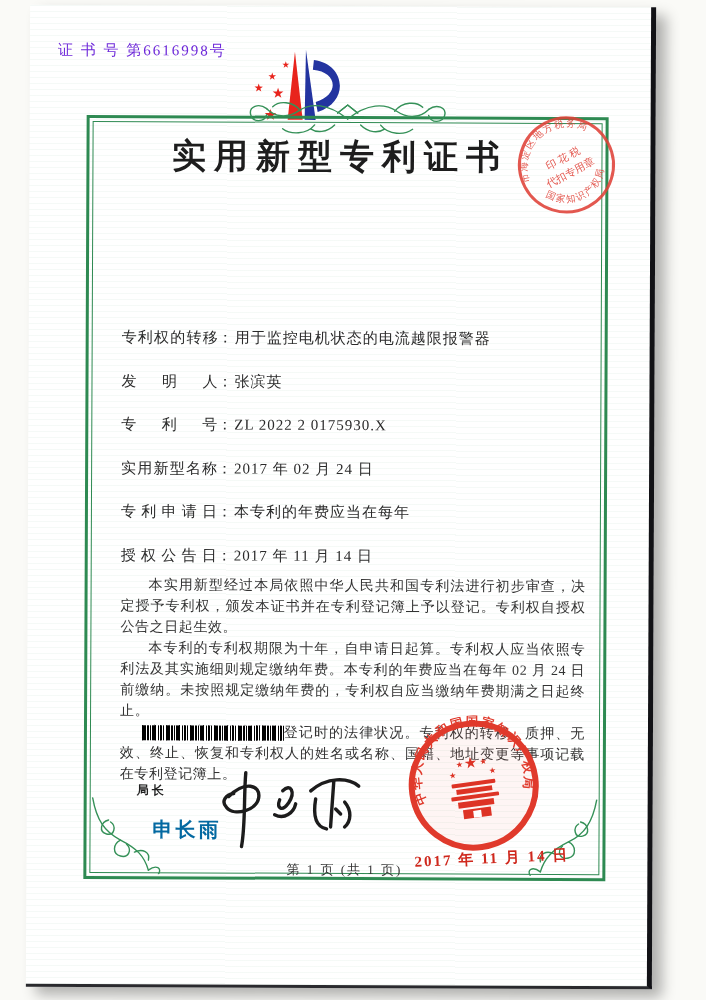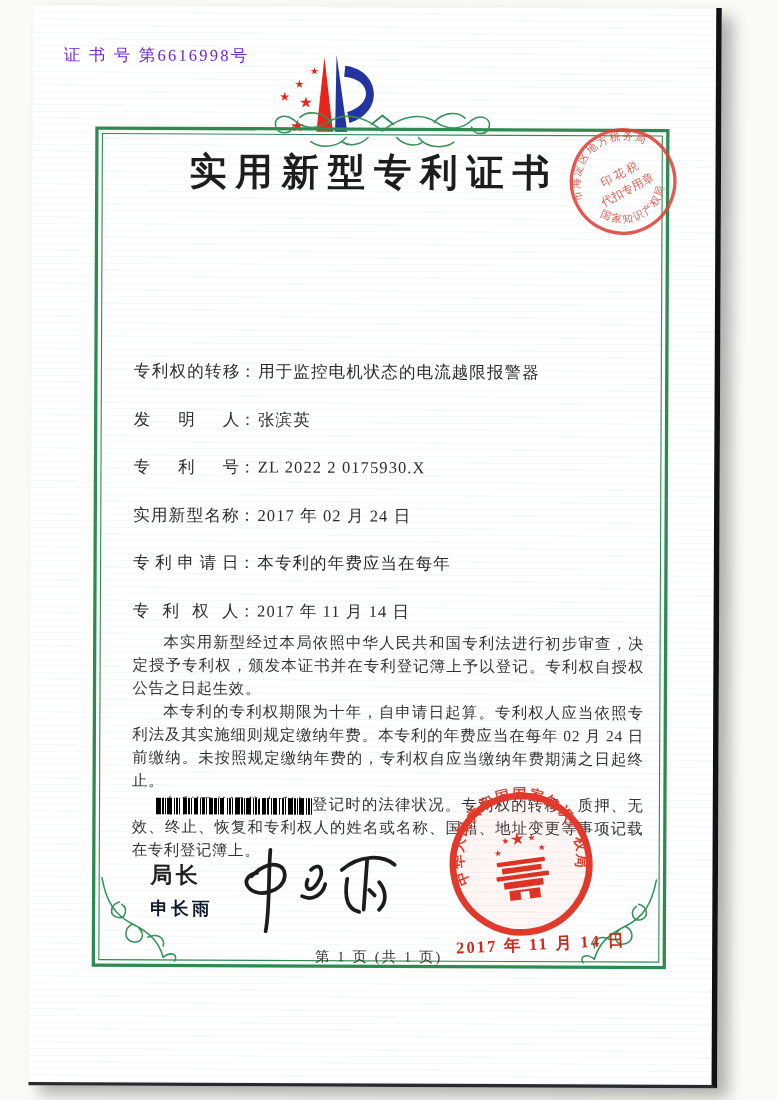--- a/index.html
+++ b/index.html
@@ -52,24 +52,24 @@
                font-size:14px; line-height:21px; letter-spacing:.6px;
                text-align:justify; color:#333; }
   .body-text p { text-indent:2em; }
 
   
   .barcode { position:absolute; left:55px; top:607px; width:142px; height:15px;
              background:
                repeating-linear-gradient(90deg,#000 0 1px,#fff 1px 2px,#000 2px 4px,#fff 4px 5px,#000 5px 6px,#fff 6px 8px),
                repeating-linear-gradient(90deg,#000 0 2px,#fff 2px 6px,#000 6px 7px,#fff 7px 12px);
              background-blend-mode:multiply; }
-  .director-title { position:absolute; left:50px; top:664px; font-size:20px; font-weight:600; letter-spacing:3px;
+  .director-title { position:absolute; left:50px; top:664px; font-size:12px; font-weight:600; letter-spacing:3px;
                     font-family:"Liberation Sans","DejaVu Sans",sans-serif; color:#222; }
-  .director-name  { position:absolute; left:50px; top:698px; font-size:16px; font-weight:600; letter-spacing:3px;
-                    font-family:"Liberation Sans","DejaVu Sans",sans-serif; color:#0f172a; }
+  .director-name  { position:absolute; left:66px; top:698px; font-size:20px; font-weight:600; letter-spacing:3px;
+                    font-family:"Liberation Sans","DejaVu Sans",sans-serif; color:#0369a1; }
   .signature { position:absolute; left:128px; top:648px; }
 
   .seal { position:absolute; left:317px; top:596px; transform:rotate(-8deg); }
   .seal-date { position:absolute; left:328px; top:728px; width:210px;
                font-size:15px; font-weight:bold; letter-spacing:2px; color:#cf281d;
                transform:rotate(-3deg); }
 
   .footer { position:absolute; left:0; top:742px; width:100%; text-align:center;
             font-size:13px; letter-spacing:2px; color:#333; }
 
@@ -142,21 +142,21 @@
         <div class="field-row">
           <span class="field-label">专利号</span><span class="field-colon">：</span><span class="field-value">ZL 2022 2 0175930.X</span>
         </div>
         <div class="field-row">
           <span class="field-label">实用新型名称</span><span class="field-colon">：</span><span class="field-value">2017 年 02 月 24 日</span>
         </div>
         <div class="field-row">
           <span class="field-label">专利申请日</span><span class="field-colon">：</span><span class="field-value">本专利的年费应当在每年</span>
         </div>
         <div class="field-row">
-          <span class="field-label">专利权人</span><span class="field-colon">：</span><span class="field-value">2017 年 11 月 14 日</span>
+          <span class="field-label">授权公告日</span><span class="field-colon">：</span><span class="field-value">2017 年 11 月 14 日</span>
         </div>
       </div>
 
       <div class="body-text">
         <p>本实用新型经过本局依照中华人民共和国专利法进行初步审查，决定授予专利权，颁发本证书并在专利登记簿上予以登记。专利权自授权公告之日起生效。</p>
         <p>本专利的专利权期限为十年，自申请日起算。专利权人应当依照专利法及其实施细则规定缴纳年费。本专利的年费应当在每年 02 月 24 日前缴纳。未按照规定缴纳年费的，专利权自应当缴纳年费期满之日起终止。</p>
         <p>专利证书记载专利权登记时的法律状况。专利权的转移、质押、无效、终止、恢复和专利权人的姓名或名称、国籍、地址变更等事项记载在专利登记簿上。</p>
       </div>
 
       <div class="barcode"></div>

